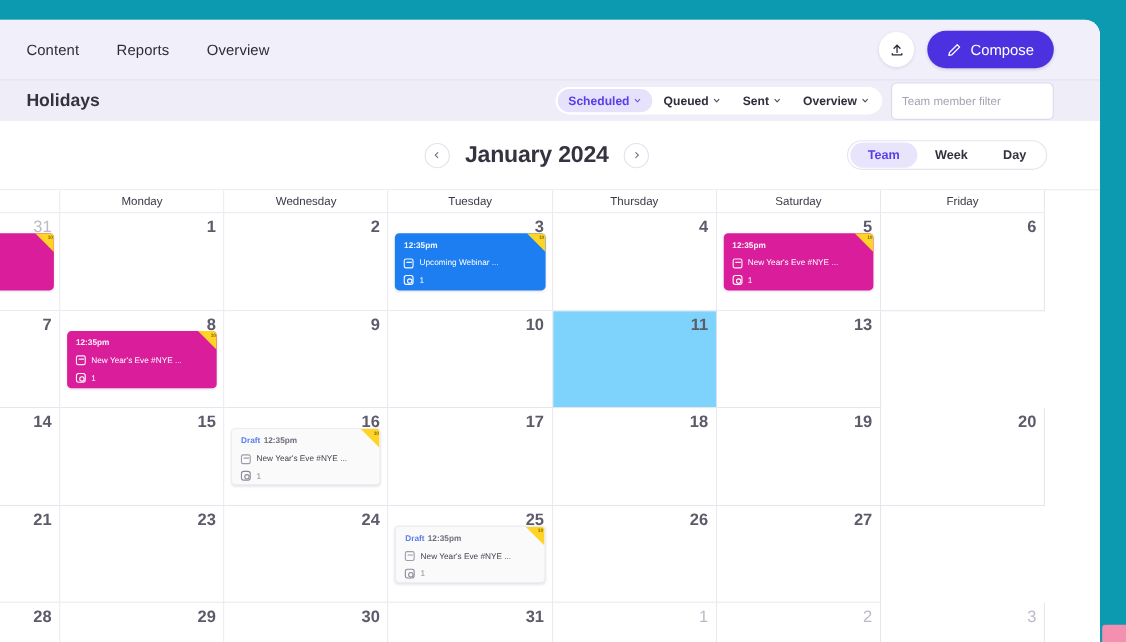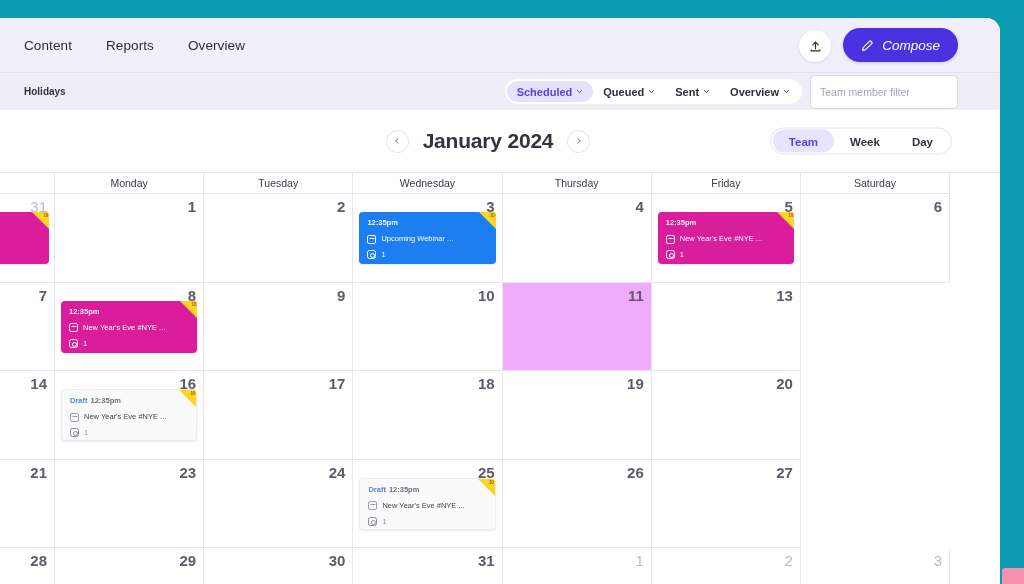--- a/index.html
+++ b/index.html
@@ -38,23 +38,22 @@
     background: #f1effa;
     display: flex; align-items: center;
     padding: 0 22px 0 48px;
   }
   .nav-links { display: flex; align-items: center; gap: 34px; }
   .nav-link {
     font-size: 13.5px; color: #2b2b3a; letter-spacing: .1px;
     cursor: pointer; white-space: nowrap;
   }
   .topbar-right {
-    margin-left: auto; display: flex; align-items: flex-end; gap: 12px;
+    margin-left: auto; display: flex; align-items: center; gap: 12px;
     padding-right: 20px;
-    font-style: italic;
   }
   .round-btn {
     width: 32px; height: 32px; border-radius: 50%;
     background: #ffffff; display: flex; align-items: center; justify-content: center;
     box-shadow: 0 1px 3px rgba(40,30,90,.13);
     cursor: pointer;
   }
   .compose-btn {
     display: flex; align-items: center; gap: 8px;
     background: #4b31e0; color: #fff;
@@ -64,21 +63,21 @@
   }
 
   
   .filterbar {
     height: 38px;
     background: #efedf7;
     border-top: 1px solid #e2dff0;
     display: flex; align-items: center;
     padding: 0 22px 0 48px;
   }
-  .filter-title { font-size: 10px; font-weight: bold; color: #33323f; }
+  .filter-title { font-size: 16px; font-weight: bold; color: #33323f; }
   .filter-right { margin-left: auto; display: flex; align-items: center; gap: 8px; padding-right: 20px; }
 
   .seg-group {
     display: flex; align-items: center;
     background: #fff; border-radius: 14px; height: 25px;
     padding: 0 2px;
   }
   .seg {
     display: flex; align-items: center; gap: 4px;
     font-size: 11px; color: #2f2e3b; font-weight: bold;
@@ -135,21 +134,21 @@
   }
   .dow.first { justify-content: flex-start; padding-left: 0px; }
 
   .week-row { display: grid; grid-template-columns: 79px repeat(6, 149.2px); height: 88.5px; }
   .cell {
     position: relative; background: #fff;
     border-right: 1px solid #e7e5ee; border-bottom: 1px solid #e7e5ee;
     padding: 4px 6px 0 6px;
     overflow: hidden;
   }
-  .cell.today { background: #f0abfc; }
+  .cell.today { background: #7dd3fc; }
   .daynum {
     position: absolute; right: 7px; top: 4px;
     font-size: 15px; color: #5d5b6a; font-weight: bold;
   }
   .daynum.muted { color: #bcbac6; font-weight: normal; }
 
   
   .evt {
     position: relative;
     margin-top: 14px;
@@ -320,25 +319,25 @@
           <div class="view-opt active">Team</div>
           <div class="view-opt">Week</div>
           <div class="view-opt">Day</div>
         </div>
     </div>
 
     <div class="cal">
       <div class="dow-row" id="dow-row">
           <div class="dow first">nday</div>
           <div class="dow">Monday</div>
+          <div class="dow">Wednesday</div>
           <div class="dow">Tuesday</div>
-          <div class="dow">Wednesday</div>
           <div class="dow">Thursday</div>
+          <div class="dow">Saturday</div>
           <div class="dow">Friday</div>
-          <div class="dow">Saturday</div>
         </div>
       <div id="weeks">
           <div class="week-row">
             <div class="cell">
               <div class="daynum muted">31</div>
               <div class="evt pink clipped">
                 <div class="evt-fold"></div>
                 <div class="evt-fold-label">10</div>
                 <div style="height: 10px;"></div>
                 <div class="evt-body"></div>
@@ -420,20 +419,23 @@
             </div>
             <div class="cell">
               <div class="daynum">13</div>
             </div>
           </div>
           <div class="week-row">
             <div class="cell">
               <div class="daynum">14</div>
             </div>
             <div class="cell">
+              <div class="daynum">15</div>
+            </div>
+            <div class="cell">
               <div class="daynum">16</div>
               <div class="evt draft">
                 <div class="evt-fold"></div>
                 <div class="evt-fold-label">10</div>
                 <div class="evt-time"><span class="evt-draft-tag">Draft</span><span>12:35pm</span></div>
                 <div class="evt-body">
                   <span class="mini-icon"></span>
                   <span class="evt-title">New Year's Eve #NYE ...</span>
                 </div>
                 <div class="evt-foot">

